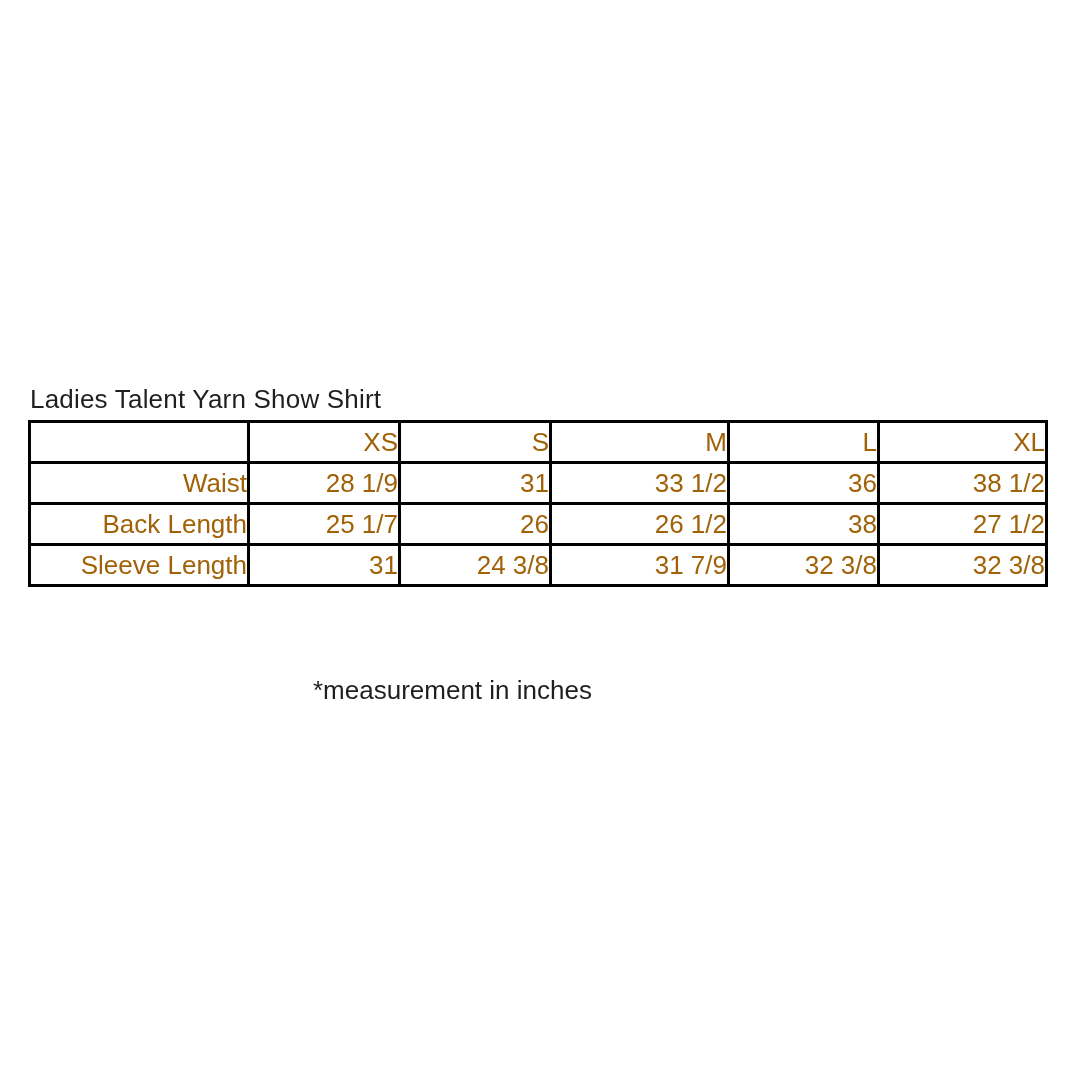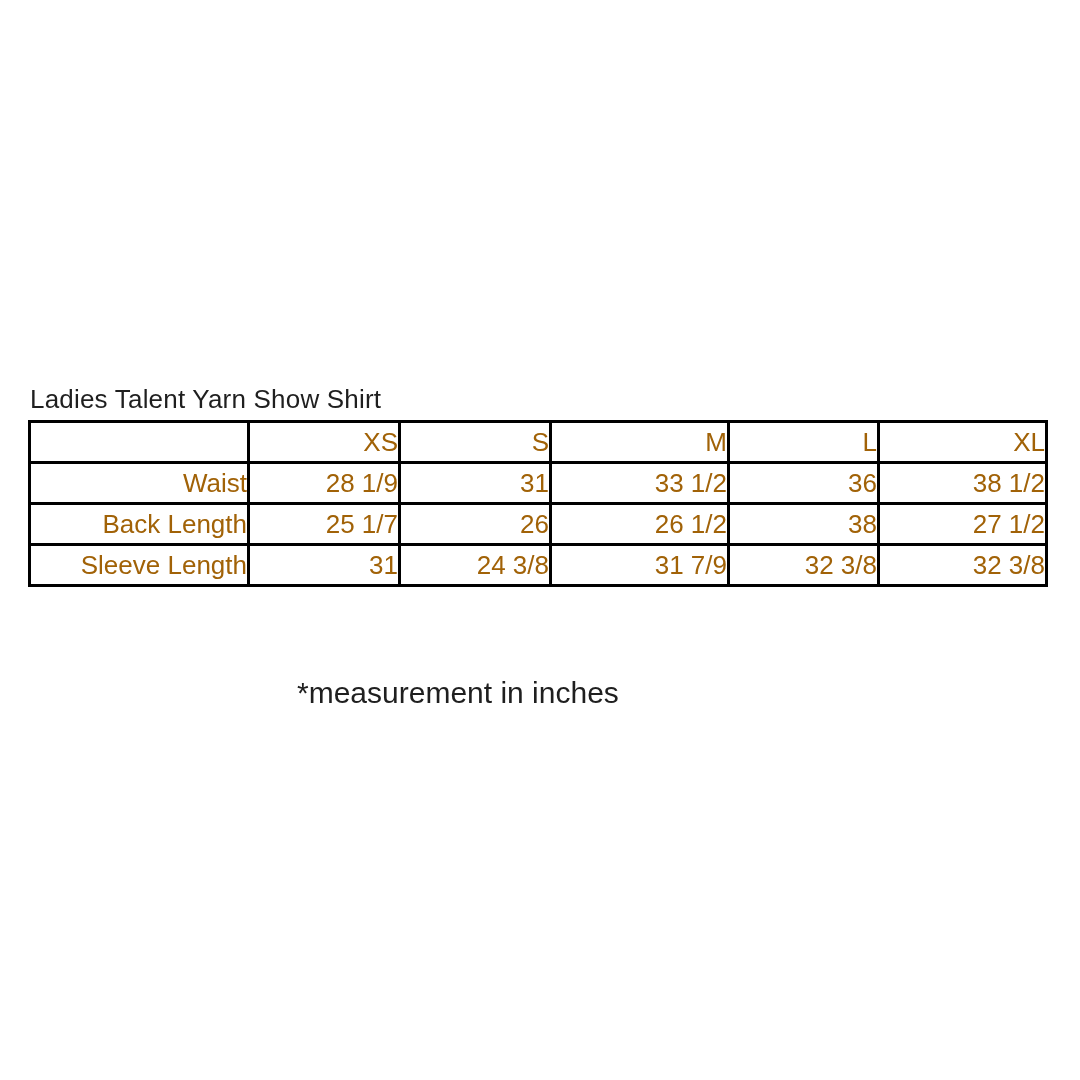--- a/index.html
+++ b/index.html
@@ -45,23 +45,23 @@
     vertical-align: middle;
     font-size: 26px;
     font-weight: 400;
     color: #a16207;
     padding: 0 0;
     white-space: nowrap;
     background: #ffffff;
   }
   .footnote {
     position: absolute;
-    left: 297px;
+    left: 313px;
     top: 675px;
-    font-size: 30px;
+    font-size: 26px;
     line-height: 1.2;
     color: #1f1f1f;
     white-space: nowrap;
   }
 </style>
 </head>
 <body>
 
 <div class="page">
 

